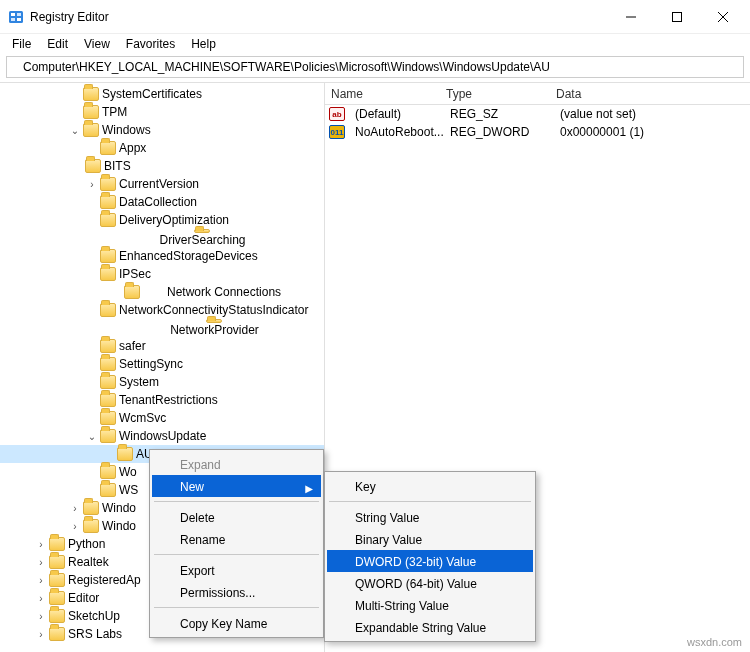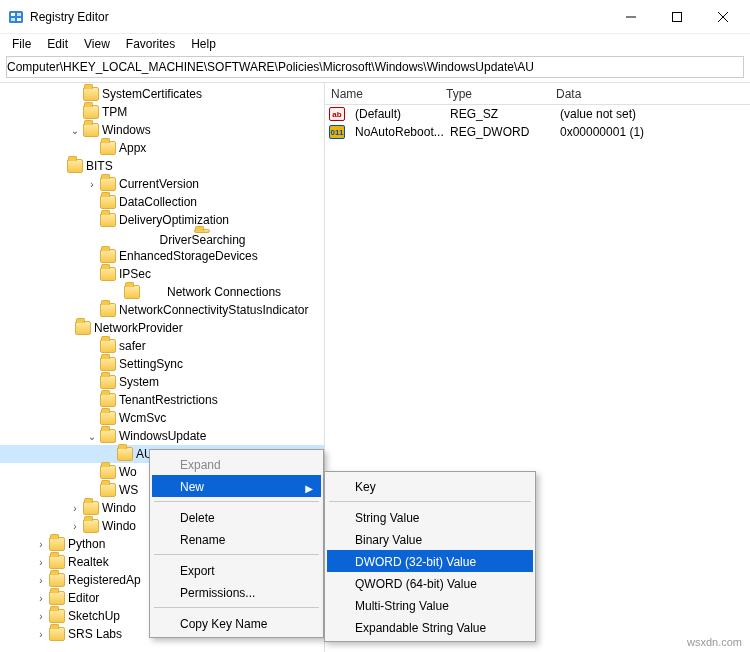--- a/index.html
+++ b/index.html
@@ -34,21 +34,21 @@
     align-items: center;
     padding: 0 4px;
     gap: 0;
     font-size: 12px;
   }
   .menu-item { padding: 2px 8px; cursor: default; }
   .address-bar {
     height: 22px;
     border: 1px solid #ccc;
     margin: 2px 6px 4px 6px;
-    padding: 2px 0;
+    padding: 2px 16px;
     font-size: 12px;
     display: flex;
     align-items: center;
     white-space: nowrap;
     overflow: hidden;
   }
   .main {
     display: flex;
     height: calc(652px - 30px - 20px - 30px);
     border-top: 1px solid #e0e0e0;
@@ -208,21 +208,21 @@
       <div class="node-row" style="padding-left: 68px;">
         <span class="expander">⌄</span>
         <span class="folder-icon"></span>
         <span class="node-label">Windows</span>
       </div>
       <div class="node-row" style="padding-left: 85px;">
         <span class="expander"></span>
         <span class="folder-icon"></span>
         <span class="node-label">Appx</span>
       </div>
-      <div class="node-row" style="padding-left: 52px;">
+      <div class="node-row" style="padding-left: 70px;">
         <span class="expander"></span>
         <span class="folder-icon"></span>
         <span class="node-label">BITS</span>
       </div>
       <div class="node-row" style="padding-left: 85px;">
         <span class="expander">›</span>
         <span class="folder-icon"></span>
         <span class="node-label">CurrentVersion</span>
       </div>
       <div class="node-row" style="padding-left: 85px;">
@@ -253,21 +253,21 @@
       <div class="node-row" style="padding-left: 85px; gap: 24px;">
         <span class="expander"></span>
         <span class="folder-icon"></span>
         <span class="node-label">Network Connections</span>
       </div>
       <div class="node-row" style="padding-left: 85px;">
         <span class="expander"></span>
         <span class="folder-icon"></span>
         <span class="node-label">NetworkConnectivityStatusIndicator</span>
       </div>
-      <div class="node-row" style="padding-left: 60px;">
+      <div class="node-row" style="padding-left: 109px; flex-direction: column;">
         <span class="expander"></span>
         <span class="folder-icon"></span>
         <span class="node-label">NetworkProvider</span>
       </div>
       <div class="node-row" style="padding-left: 85px;">
         <span class="expander"></span>
         <span class="folder-icon"></span>
         <span class="node-label">safer</span>
       </div>
       <div class="node-row" style="padding-left: 85px;">

